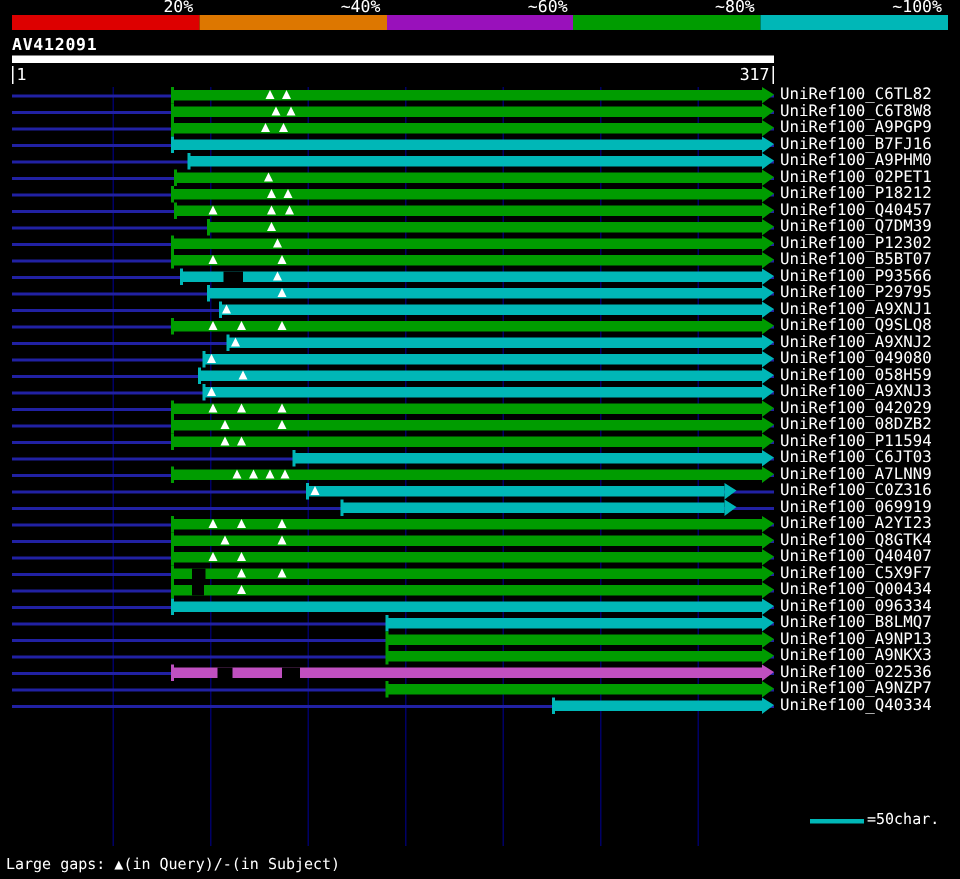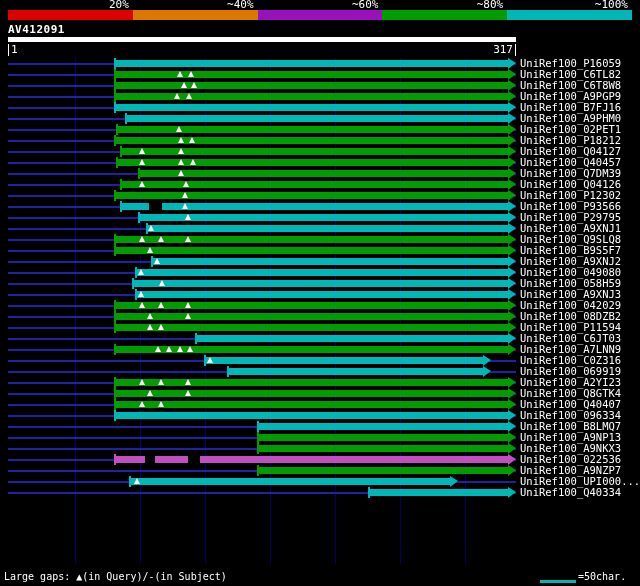--- a/index.html
+++ b/index.html
@@ -20,21 +20,21 @@
   .gridline{position:absolute;top:0;bottom:0;width:1px;background:var(--gridline,#000066);z-index:0;}
   .row{position:relative;height:11px;width:640px;z-index:1;}
   .baseline{position:absolute;left:8px;width:508px;top:5px;height:2px;background:var(--baseline,#2121a3);z-index:1;}
   .bar{position:absolute;top:2px;height:7px;z-index:2;}
   .cap{position:absolute;top:0;width:2px;height:11px;z-index:2;}
   .arrow{position:absolute;top:0;width:0;height:0;border-top:5px solid transparent;border-bottom:6px solid transparent;border-left:8px solid #fff;z-index:2;}
   .notch{position:absolute;top:2px;height:7px;background:#000;z-index:3;}
   .tri{position:absolute;top:2px;width:0;height:0;border-left:3px solid transparent;border-right:3px solid transparent;border-bottom:6px solid #fff;z-index:4;}
   .label{position:absolute;left:520px;top:0;font-size:10.5px;line-height:11px;white-space:nowrap;color:#fff;z-index:2;}
   .footer-left{position:absolute;top:571px;left:4px;font-size:10px;line-height:12px;}
-  .legend{position:absolute;top:571px;left:540px;font-size:10px;line-height:12px;display:flex;align-items:flex-end;}
+  .legend{position:absolute;top:541px;left:540px;font-size:10px;line-height:12px;display:flex;align-items:center;}
   .legend-line{width:36px;height:3px;background:var(--cyan,#00b7b7);display:inline-block;margin-right:2px;}
 </style>
 </head>
 <body>
 
 <div>
 
   <div class="scale-labels">
       <div class="seg-label">20%</div>
       <div class="seg-label">~40%</div>
@@ -58,27 +58,20 @@
   <div class="rows">
       <div class="gridline" style="left: 75px;"></div>
       <div class="gridline" style="left: 140px;"></div>
       <div class="gridline" style="left: 205px;"></div>
       <div class="gridline" style="left: 270px;"></div>
       <div class="gridline" style="left: 335px;"></div>
       <div class="gridline" style="left: 400px;"></div>
       <div class="gridline" style="left: 465px;"></div>
       <div class="row">
     <div class="baseline"></div>
-    <div class="bar" style="left: 115px; width: 393px; background: rgb(0, 183, 183);"></div>
-    <div class="cap" style="left: 114px; background: rgb(0, 183, 183);"></div>
-    <div class="arrow" style="left: 508px; border-left-color: rgb(0, 183, 183);"></div>
-    <div class="label">UniRef100_P16059</div>
-  </div>
-      <div class="row">
-    <div class="baseline"></div>
     <div class="bar" style="left: 115px; width: 393px; background: rgb(0, 156, 0);"></div>
     <div class="cap" style="left: 114px; background: rgb(0, 156, 0);"></div>
     <div class="arrow" style="left: 508px; border-left-color: rgb(0, 156, 0);"></div>
     <div class="label">UniRef100_C6TL82</div>
   <div class="tri" style="left: 177px; border-bottom-color: rgb(255, 255, 255);"></div>
         <div class="tri" style="left: 188px; border-bottom-color: rgb(255, 255, 255);"></div>
       </div>
       <div class="row">
     <div class="baseline"></div>
     <div class="bar" style="left: 115px; width: 393px; background: rgb(0, 156, 0);"></div>
@@ -123,61 +116,52 @@
     <div class="baseline"></div>
     <div class="bar" style="left: 115px; width: 393px; background: rgb(0, 156, 0);"></div>
     <div class="cap" style="left: 114px; background: rgb(0, 156, 0);"></div>
     <div class="arrow" style="left: 508px; border-left-color: rgb(0, 156, 0);"></div>
     <div class="label">UniRef100_P18212</div>
   <div class="tri" style="left: 178px; border-bottom-color: rgb(255, 255, 255);"></div>
         <div class="tri" style="left: 189px; border-bottom-color: rgb(255, 255, 255);"></div>
       </div>
       <div class="row">
     <div class="baseline"></div>
-    <div class="bar" style="left: 121px; width: 387px; background: rgb(0, 156, 0);"></div>
-    <div class="cap" style="left: 120px; background: rgb(0, 156, 0);"></div>
-    <div class="arrow" style="left: 508px; border-left-color: rgb(0, 156, 0);"></div>
-    <div class="label">UniRef100_Q04127</div>
-  <div class="tri" style="left: 139px; border-bottom-color: rgb(255, 255, 255);"></div>
-        <div class="tri" style="left: 178px; border-bottom-color: rgb(255, 255, 255);"></div>
-      </div>
-      <div class="row">
-    <div class="baseline"></div>
     <div class="bar" style="left: 117px; width: 391px; background: rgb(0, 156, 0);"></div>
     <div class="cap" style="left: 116px; background: rgb(0, 156, 0);"></div>
     <div class="arrow" style="left: 508px; border-left-color: rgb(0, 156, 0);"></div>
     <div class="label">UniRef100_Q40457</div>
   <div class="tri" style="left: 139px; border-bottom-color: rgb(255, 255, 255);"></div>
         <div class="tri" style="left: 178px; border-bottom-color: rgb(255, 255, 255);"></div>
         <div class="tri" style="left: 190px; border-bottom-color: rgb(255, 255, 255);"></div>
       </div>
       <div class="row">
     <div class="baseline"></div>
     <div class="bar" style="left: 139px; width: 369px; background: rgb(0, 156, 0);"></div>
     <div class="cap" style="left: 138px; background: rgb(0, 156, 0);"></div>
     <div class="arrow" style="left: 508px; border-left-color: rgb(0, 156, 0);"></div>
     <div class="label">UniRef100_Q7DM39</div>
   <div class="tri" style="left: 178px; border-bottom-color: rgb(255, 255, 255);"></div>
       </div>
       <div class="row">
     <div class="baseline"></div>
-    <div class="bar" style="left: 121px; width: 387px; background: rgb(0, 156, 0);"></div>
-    <div class="cap" style="left: 120px; background: rgb(0, 156, 0);"></div>
-    <div class="arrow" style="left: 508px; border-left-color: rgb(0, 156, 0);"></div>
-    <div class="label">UniRef100_Q04126</div>
-  <div class="tri" style="left: 139px; border-bottom-color: rgb(255, 255, 255);"></div>
-        <div class="tri" style="left: 183px; border-bottom-color: rgb(255, 255, 255);"></div>
-      </div>
-      <div class="row">
-    <div class="baseline"></div>
     <div class="bar" style="left: 115px; width: 393px; background: rgb(0, 156, 0);"></div>
     <div class="cap" style="left: 114px; background: rgb(0, 156, 0);"></div>
     <div class="arrow" style="left: 508px; border-left-color: rgb(0, 156, 0);"></div>
     <div class="label">UniRef100_P12302</div>
   <div class="tri" style="left: 182px; border-bottom-color: rgb(255, 255, 255);"></div>
+      </div>
+      <div class="row">
+    <div class="baseline"></div>
+    <div class="bar" style="left: 115px; width: 393px; background: rgb(0, 156, 0);"></div>
+    <div class="cap" style="left: 114px; background: rgb(0, 156, 0);"></div>
+    <div class="arrow" style="left: 508px; border-left-color: rgb(0, 156, 0);"></div>
+    <div class="label">UniRef100_B5BT07</div>
+  <div class="tri" style="left: 139px; border-bottom-color: rgb(255, 255, 255);"></div>
+        <div class="tri" style="left: 185px; border-bottom-color: rgb(255, 255, 255);"></div>
       </div>
       <div class="row">
     <div class="baseline"></div>
     <div class="bar" style="left: 121px; width: 387px; background: rgb(0, 183, 183);"></div>
     <div class="cap" style="left: 120px; background: rgb(0, 183, 183);"></div>
     <div class="arrow" style="left: 508px; border-left-color: rgb(0, 183, 183);"></div>
     <div class="label">UniRef100_P93566</div>
   <div class="notch" style="left: 149px; width: 13px;"></div>
         <div class="tri" style="left: 182px; border-bottom-color: rgb(255, 255, 255);"></div>
       </div>
@@ -199,28 +183,20 @@
       </div>
       <div class="row">
     <div class="baseline"></div>
     <div class="bar" style="left: 115px; width: 393px; background: rgb(0, 156, 0);"></div>
     <div class="cap" style="left: 114px; background: rgb(0, 156, 0);"></div>
     <div class="arrow" style="left: 508px; border-left-color: rgb(0, 156, 0);"></div>
     <div class="label">UniRef100_Q9SLQ8</div>
   <div class="tri" style="left: 139px; border-bottom-color: rgb(255, 255, 255);"></div>
         <div class="tri" style="left: 158px; border-bottom-color: rgb(255, 255, 255);"></div>
         <div class="tri" style="left: 185px; border-bottom-color: rgb(255, 255, 255);"></div>
-      </div>
-      <div class="row">
-    <div class="baseline"></div>
-    <div class="bar" style="left: 115px; width: 393px; background: rgb(0, 156, 0);"></div>
-    <div class="cap" style="left: 114px; background: rgb(0, 156, 0);"></div>
-    <div class="arrow" style="left: 508px; border-left-color: rgb(0, 156, 0);"></div>
-    <div class="label">UniRef100_B9S5F7</div>
-  <div class="tri" style="left: 147px; border-bottom-color: rgb(255, 255, 255);"></div>
       </div>
       <div class="row">
     <div class="baseline"></div>
     <div class="bar" style="left: 152px; width: 356px; background: rgb(0, 183, 183);"></div>
     <div class="cap" style="left: 151px; background: rgb(0, 183, 183);"></div>
     <div class="arrow" style="left: 508px; border-left-color: rgb(0, 183, 183);"></div>
     <div class="label">UniRef100_A9XNJ2</div>
   <div class="tri" style="left: 154px; border-bottom-color: rgb(255, 255, 255);"></div>
       </div>
       <div class="row">
@@ -327,20 +303,39 @@
   <div class="tri" style="left: 147px; border-bottom-color: rgb(255, 255, 255);"></div>
         <div class="tri" style="left: 185px; border-bottom-color: rgb(255, 255, 255);"></div>
       </div>
       <div class="row">
     <div class="baseline"></div>
     <div class="bar" style="left: 115px; width: 393px; background: rgb(0, 156, 0);"></div>
     <div class="cap" style="left: 114px; background: rgb(0, 156, 0);"></div>
     <div class="arrow" style="left: 508px; border-left-color: rgb(0, 156, 0);"></div>
     <div class="label">UniRef100_Q40407</div>
   <div class="tri" style="left: 139px; border-bottom-color: rgb(255, 255, 255);"></div>
+        <div class="tri" style="left: 158px; border-bottom-color: rgb(255, 255, 255);"></div>
+      </div>
+      <div class="row">
+    <div class="baseline"></div>
+    <div class="bar" style="left: 115px; width: 393px; background: rgb(0, 156, 0);"></div>
+    <div class="cap" style="left: 114px; background: rgb(0, 156, 0);"></div>
+    <div class="arrow" style="left: 508px; border-left-color: rgb(0, 156, 0);"></div>
+    <div class="label">UniRef100_C5X9F7</div>
+  <div class="notch" style="left: 128px; width: 9px;"></div>
+        <div class="tri" style="left: 158px; border-bottom-color: rgb(255, 255, 255);"></div>
+        <div class="tri" style="left: 185px; border-bottom-color: rgb(255, 255, 255);"></div>
+      </div>
+      <div class="row">
+    <div class="baseline"></div>
+    <div class="bar" style="left: 115px; width: 393px; background: rgb(0, 156, 0);"></div>
+    <div class="cap" style="left: 114px; background: rgb(0, 156, 0);"></div>
+    <div class="arrow" style="left: 508px; border-left-color: rgb(0, 156, 0);"></div>
+    <div class="label">UniRef100_Q00434</div>
+  <div class="notch" style="left: 128px; width: 8px;"></div>
         <div class="tri" style="left: 158px; border-bottom-color: rgb(255, 255, 255);"></div>
       </div>
       <div class="row">
     <div class="baseline"></div>
     <div class="bar" style="left: 115px; width: 393px; background: rgb(0, 183, 183);"></div>
     <div class="cap" style="left: 114px; background: rgb(0, 183, 183);"></div>
     <div class="arrow" style="left: 508px; border-left-color: rgb(0, 183, 183);"></div>
     <div class="label">UniRef100_096334</div>
   </div>
       <div class="row">
@@ -375,28 +370,20 @@
       </div>
       <div class="row">
     <div class="baseline"></div>
     <div class="bar" style="left: 258px; width: 250px; background: rgb(0, 156, 0);"></div>
     <div class="cap" style="left: 257px; background: rgb(0, 156, 0);"></div>
     <div class="arrow" style="left: 508px; border-left-color: rgb(0, 156, 0);"></div>
     <div class="label">UniRef100_A9NZP7</div>
   </div>
       <div class="row">
     <div class="baseline"></div>
-    <div class="bar" style="left: 130px; width: 320px; background: rgb(0, 183, 183);"></div>
-    <div class="cap" style="left: 129px; background: rgb(0, 183, 183);"></div>
-    <div class="arrow" style="left: 450px; border-left-color: rgb(0, 183, 183);"></div>
-    <div class="label">UniRef100_UPI000...</div>
-  <div class="tri" style="left: 134px; border-bottom-color: rgb(255, 255, 255);"></div>
-      </div>
-      <div class="row">
-    <div class="baseline"></div>
     <div class="bar" style="left: 369px; width: 139px; background: rgb(0, 183, 183);"></div>
     <div class="cap" style="left: 368px; background: rgb(0, 183, 183);"></div>
     <div class="arrow" style="left: 508px; border-left-color: rgb(0, 183, 183);"></div>
     <div class="label">UniRef100_Q40334</div>
   </div>
     </div>
 
   <div class="footer-left">Large gaps: ▲(in Query)/-(in Subject)</div>
   <div class="legend">
     <span class="legend-line"></span>

